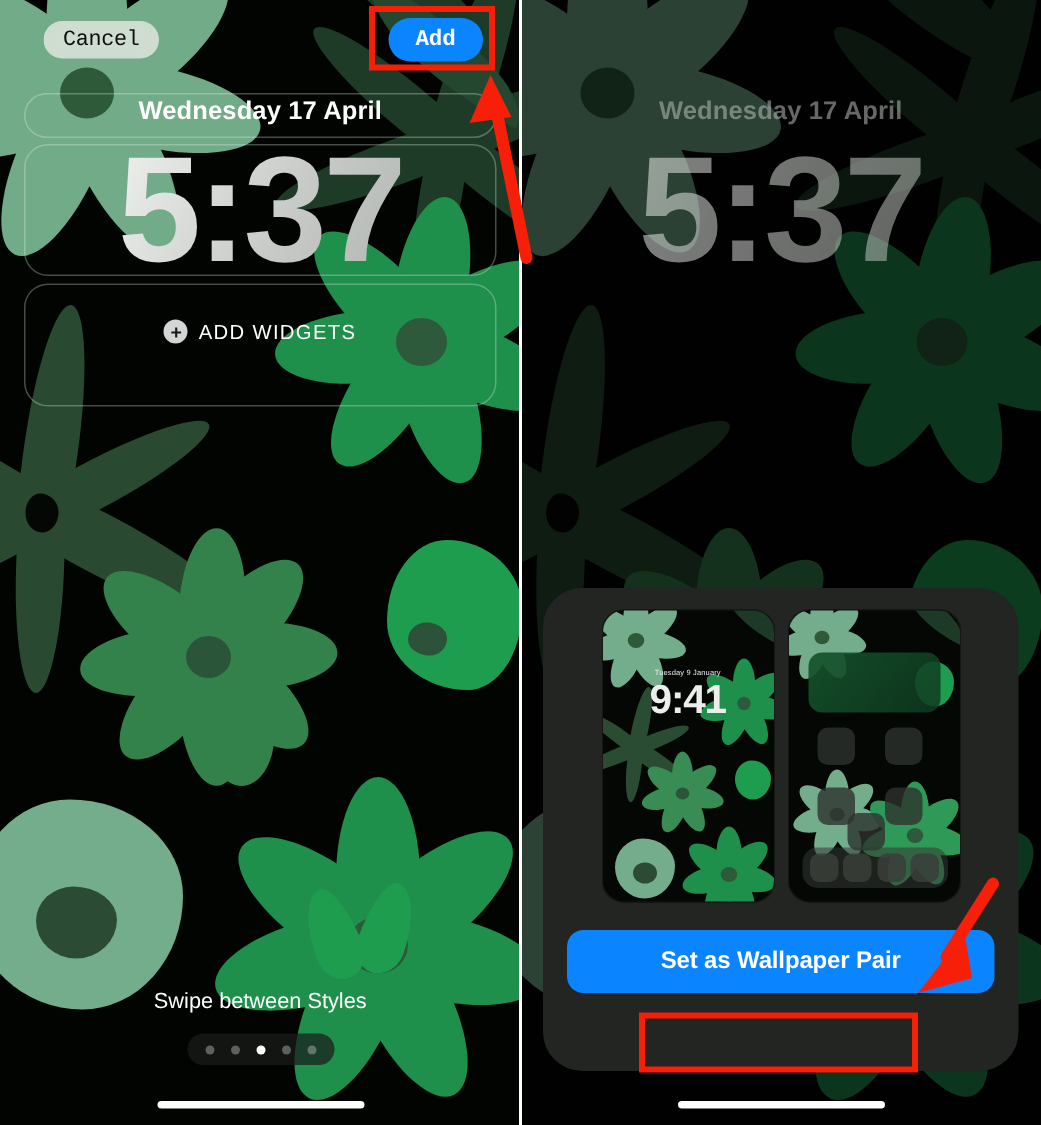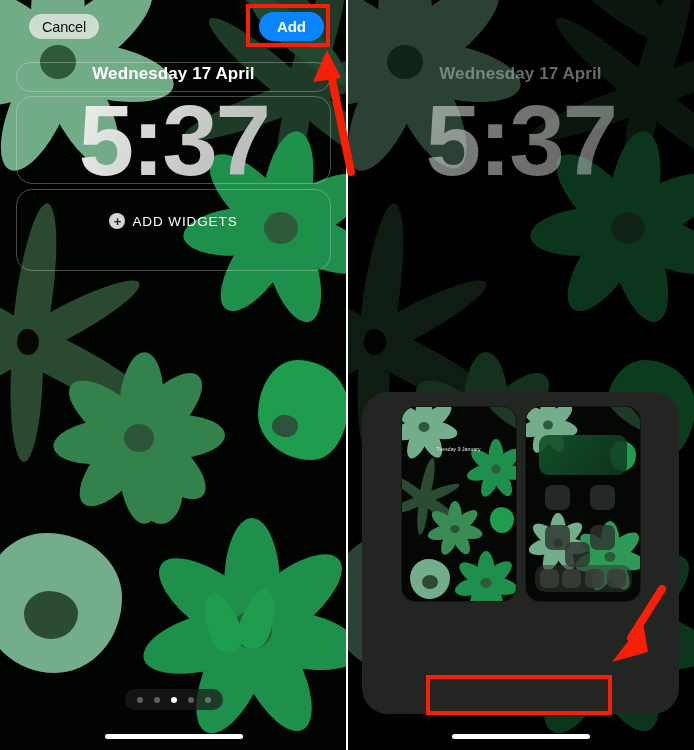--- a/index.html
+++ b/index.html
@@ -21,21 +21,21 @@
   .flower i{ position:absolute; left:50%; top:50%; border-radius:50% 50% 50% 50%/60% 60% 40% 40%;
              transform-origin:50% 100%; }
   .flower .core{ position:absolute; left:50%; top:50%; transform:translate(-50%,-50%); border-radius:50%; }
   .blob{ position:absolute; border-radius:46% 54% 50% 50%/48% 46% 54% 52%; }
   .star i{ border-radius:50% 50% 6% 6%/70% 70% 30% 30%; }
 
   
   .dim{ position:absolute; inset:0; background:rgba(0,0,0,0.62); z-index:5; }
 
   
-  .topbar{ position:absolute; top:0; left:0; width:100%; height:52px; z-index:20; }
+  .topbar{ position:absolute; top:0; left:0; width:100%; height:52px; z-index:20;font-family:Liberation Mono, monospace; }
   .cancel-btn{ position:absolute; left:29px; top:14px; height:25px; padding:0 13px;
     display:flex; align-items:center; border-radius:13px;
     background:rgba(228,232,226,0.82); color:#0d0d0d; font-size:14.5px; font-weight:400;
     letter-spacing:-0.2px; backdrop-filter:blur(6px); }
   .add-btn{ position:absolute; left:259px; top:12px; height:29px; padding:0 18px;
     display:flex; align-items:center; border-radius:15px; background:#0b84ff;
     color:#fff; font-size:15px; font-weight:700; letter-spacing:-0.1px; }
 
   
   .lockcontent{ position:absolute; inset:0; z-index:15; }
@@ -208,20 +208,21 @@
       <div class="widget-frame wf-widgets"></div>
 
       <div class="date-text">Wednesday 17 April</div>
       <div class="time-text">5:37</div>
 
       <div class="addw">
         <span class="plus">+</span>
         <span class="lbl">ADD WIDGETS</span>
       </div>
 
+      <div class="swipe-hint">Swipe between Styles</div>
 
       <div class="dots">
         <span></span>
         <span></span>
         <span class="on"></span>
         <span></span>
         <span></span>
       </div>
     </div>
 
@@ -364,20 +365,21 @@
             <i style="width:17px;height:32px;background:#1f8f4c;transform:translate(-50%,-100%) rotate(102deg);"></i>
             <i style="width:17px;height:32px;background:#1f8f4c;transform:translate(-50%,-100%) rotate(153deg);"></i>
             <i style="width:17px;height:32px;background:#1f8f4c;transform:translate(-50%,-100%) rotate(204deg);"></i>
             <i style="width:17px;height:32px;background:#1f8f4c;transform:translate(-50%,-100%) rotate(255deg);"></i>
             <i style="width:17px;height:32px;background:#1f8f4c;transform:translate(-50%,-100%) rotate(306deg);"></i>
             <div class="core" style="width:11px;height:10px;background:#2d5a3b;"></div>
           </div>
           <div class="sh" style="left:76px;top:-6px;width:50px;height:20px;background:#1c3a26;
                       border-radius:0 100% 0 100%;transform:rotate(26deg);"></div>
           <div class="mini-date">Tuesday 9 January</div>
+          <div class="mini-time">9:41</div>
         </div>
 
         <div class="phone">
           <div class="flower" style="left:22px;top:18px;width:0;height:0;">
             <i style="width:16px;height:30px;background:#74ad8b;transform:translate(-50%,-100%) rotate(0deg);"></i>
             <i style="width:16px;height:30px;background:#74ad8b;transform:translate(-50%,-100%) rotate(51deg);"></i>
             <i style="width:16px;height:30px;background:#74ad8b;transform:translate(-50%,-100%) rotate(102deg);"></i>
             <i style="width:16px;height:30px;background:#74ad8b;transform:translate(-50%,-100%) rotate(153deg);"></i>
             <i style="width:16px;height:30px;background:#74ad8b;transform:translate(-50%,-100%) rotate(204deg);"></i>
             <i style="width:16px;height:30px;background:#74ad8b;transform:translate(-50%,-100%) rotate(255deg);"></i>
@@ -416,20 +418,21 @@
           <div class="hs-dock">
             <b></b>
             <b></b>
             <b></b>
             <b></b>
           </div>
         </div>
 
       </div>
 
+      <div class="pair-btn">Set as Wallpaper Pair</div>
     </div>
 
     <div class="home-ind"></div>
   </div>
 
   <div class="divider"></div>
 
   <div class="redbox rb-add"></div>
   <div class="redbox rb-customise"></div>
 

